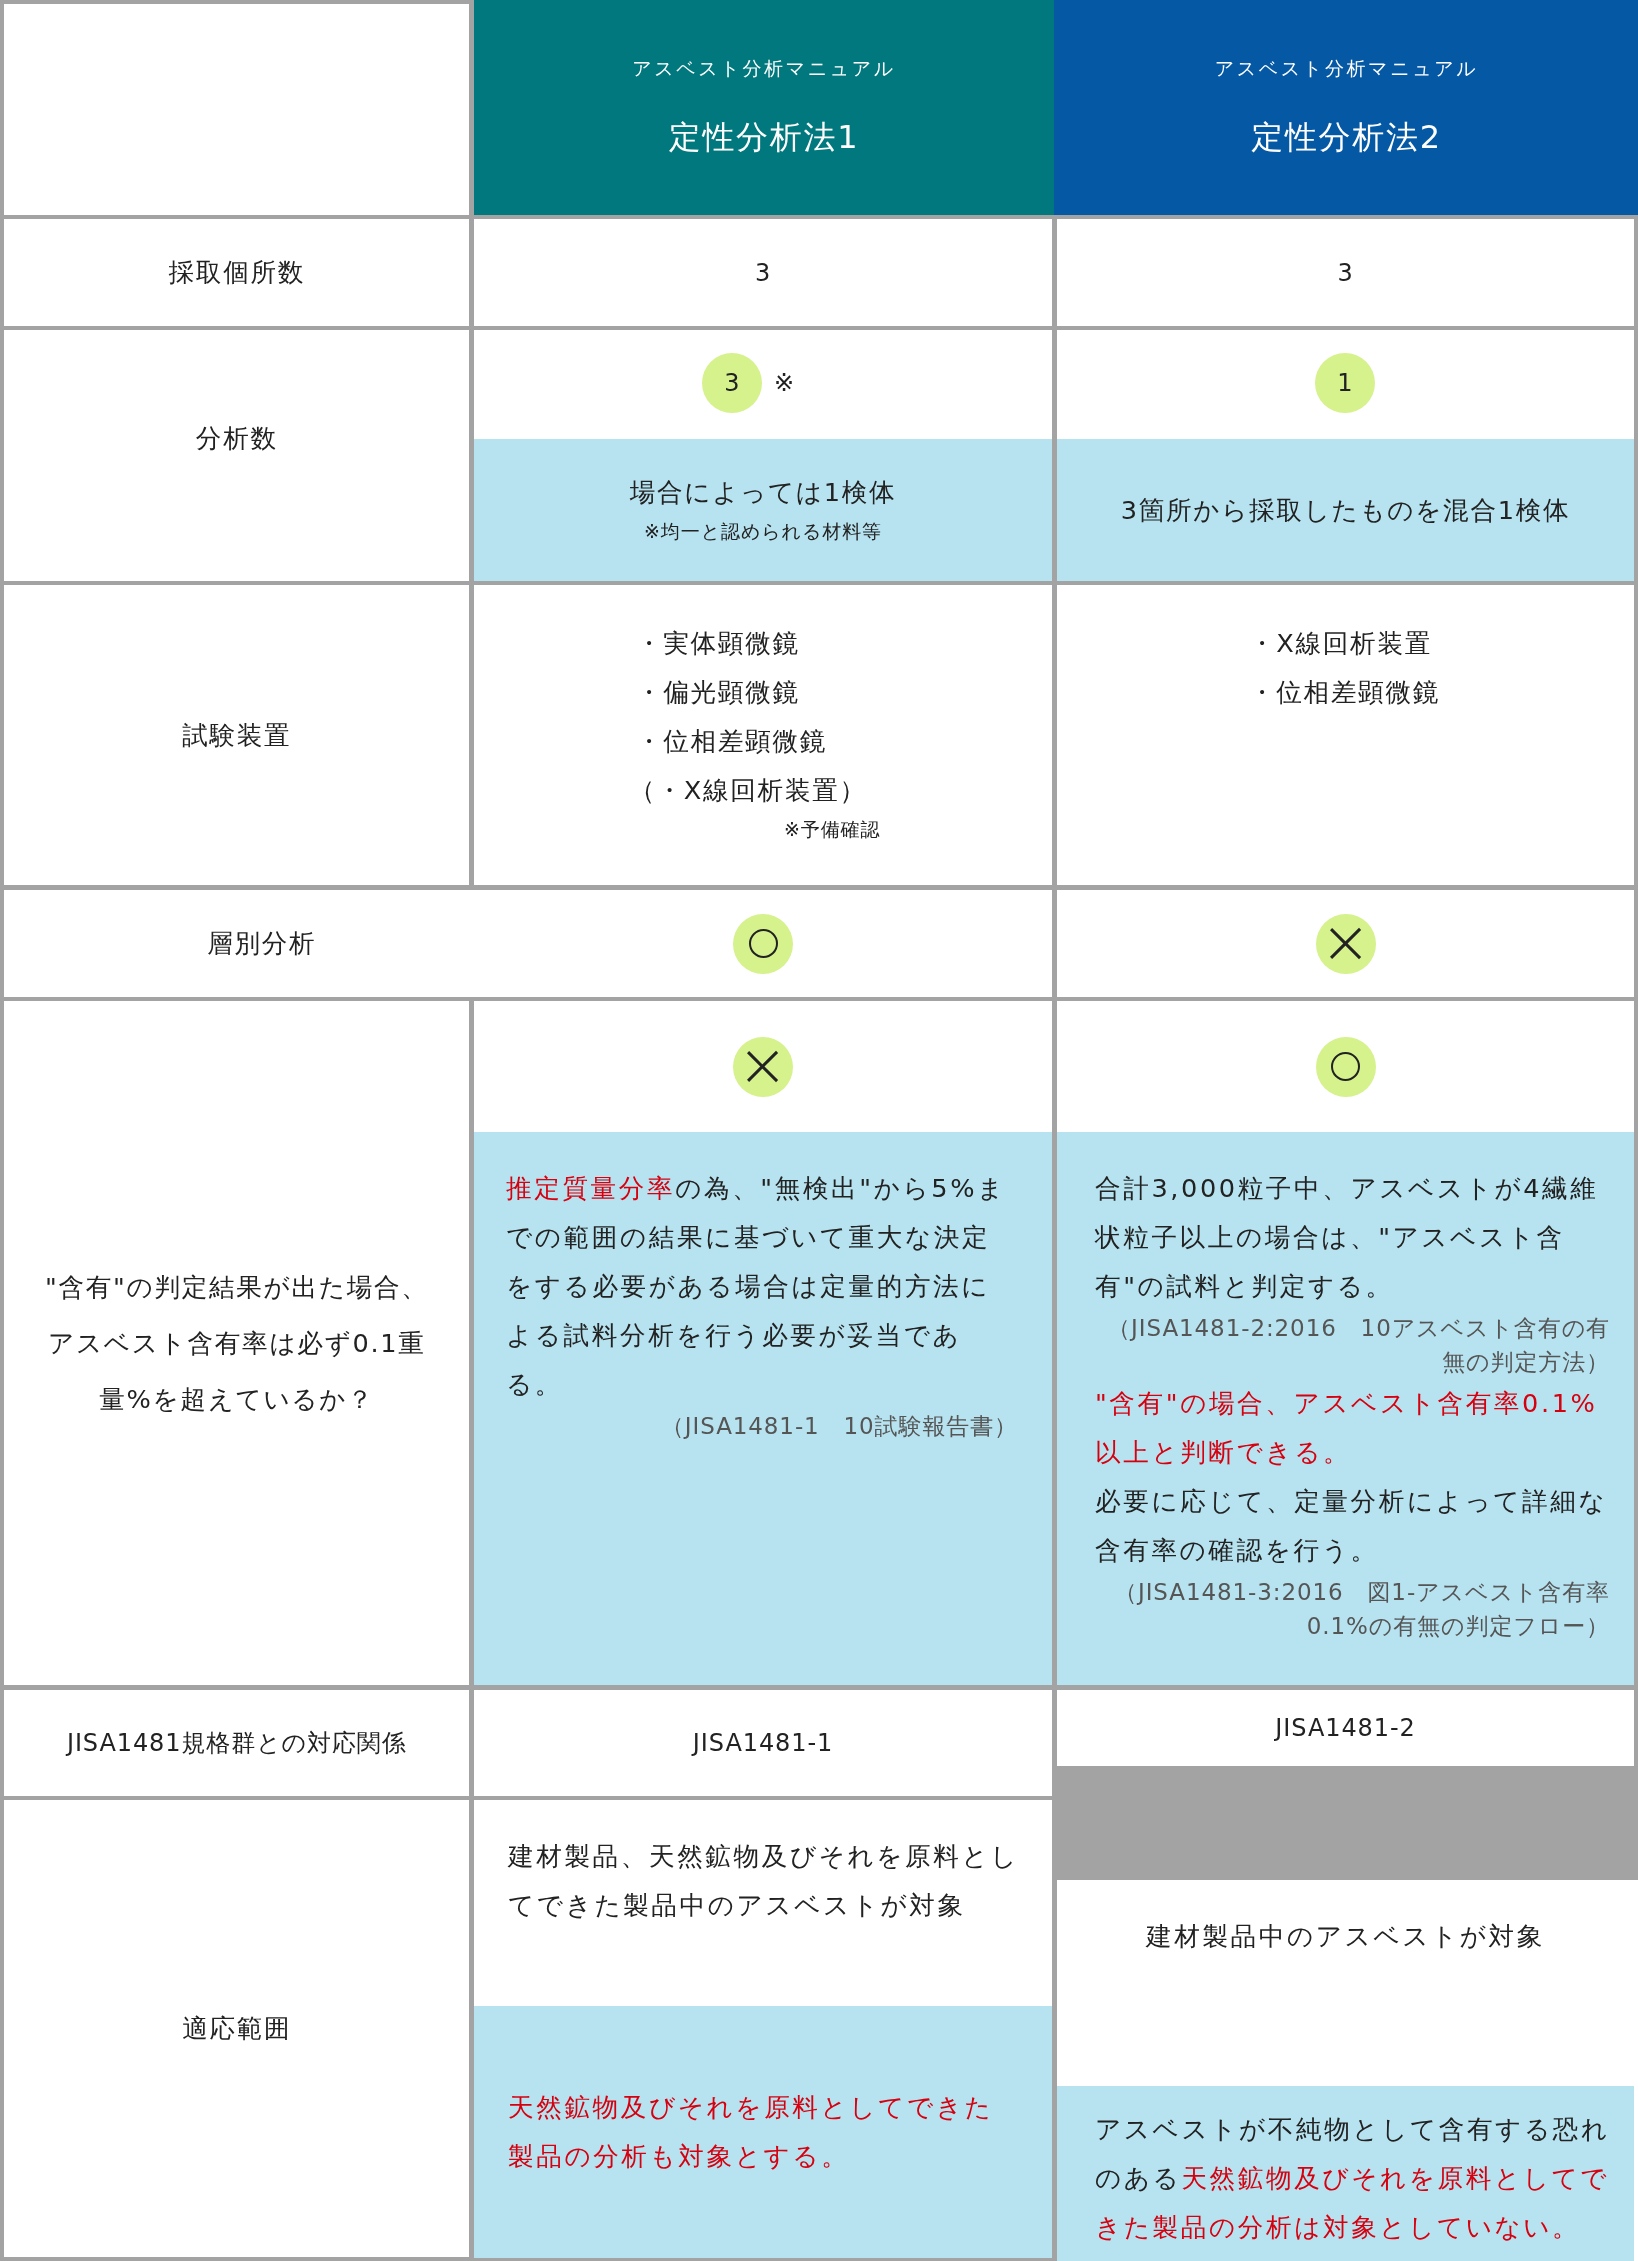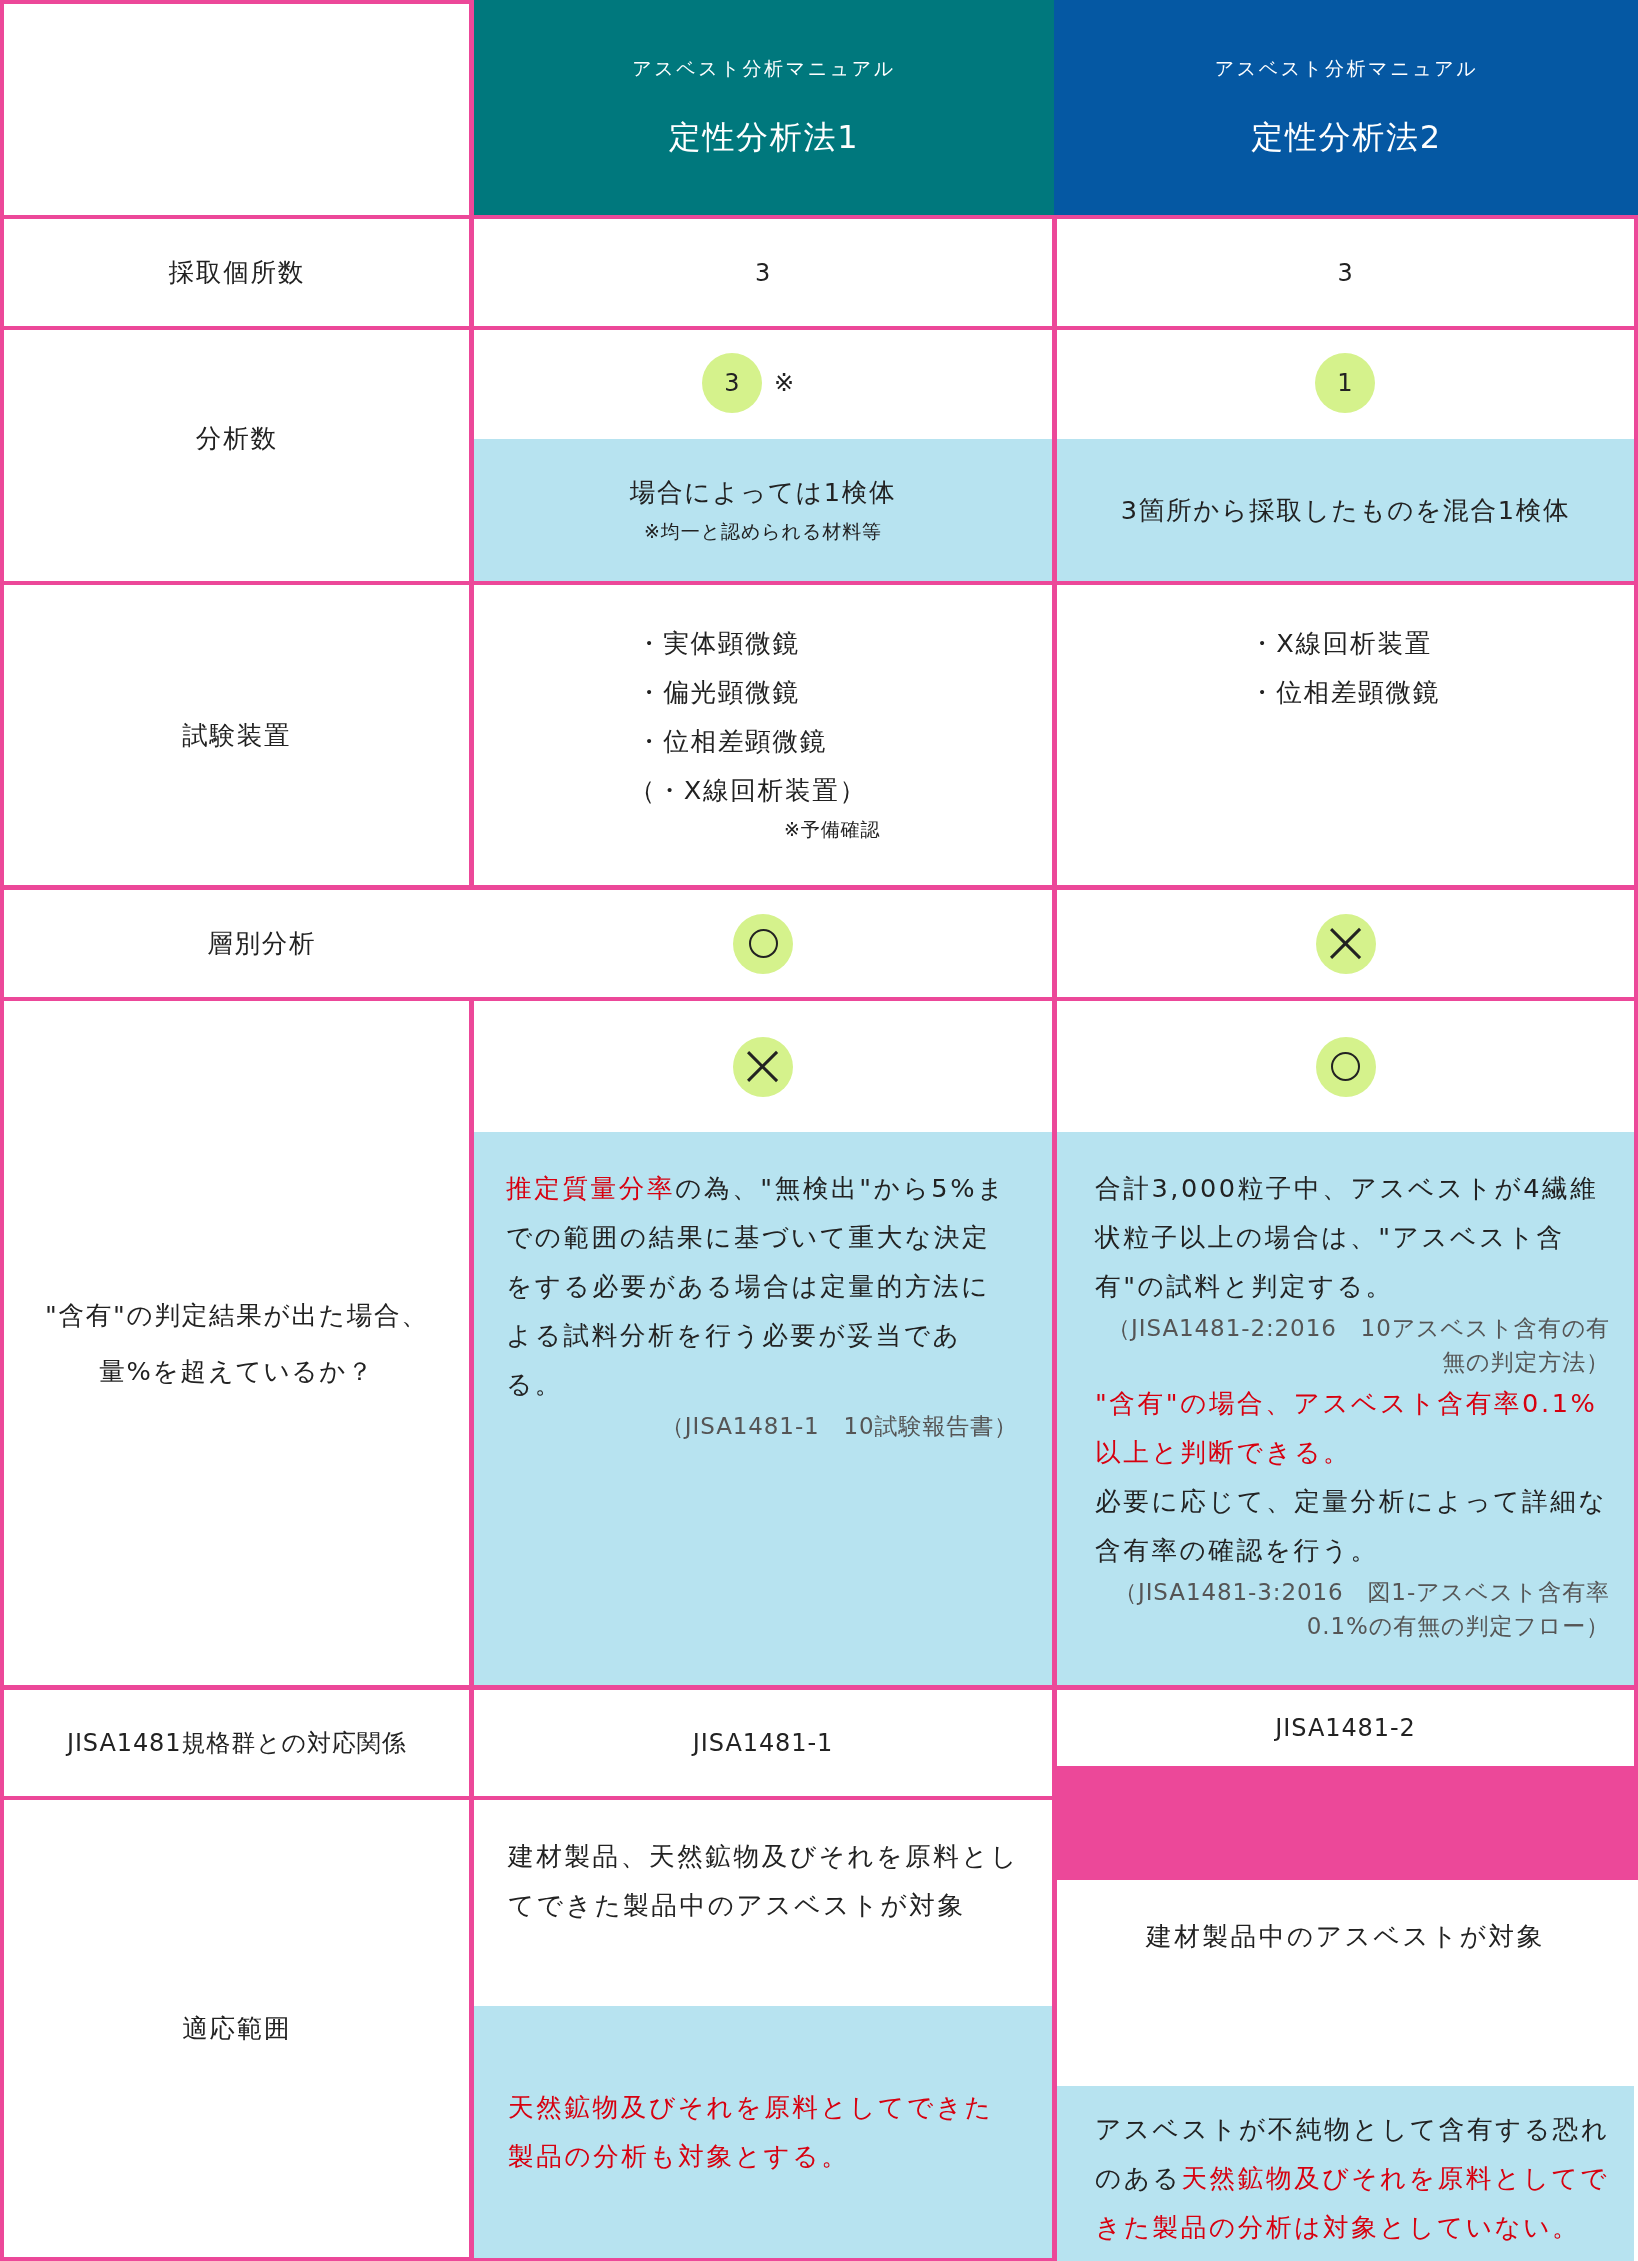--- a/index.html
+++ b/index.html
@@ -1,18 +1,18 @@
 <!DOCTYPE html>
 <html style="font-size:13.7px"><head>
 <meta charset="utf-8">
 <style>
   html,body{margin:0;padding:0;background:#ffffff;}
   body{width:1638px;height:2261px;position:relative;overflow:hidden;
        font-family:"DejaVu Sans","Liberation Sans",sans-serif;color:#222222;}
-  .tbl{position:absolute;left:0;top:0;width:1638px;height:2261px;background:#ec4899;}
+  .tbl{position:absolute;left:0;top:0;width:1638px;height:2261px;background:#a3a3a3;}
   .cell{position:absolute;background:#ffffff;box-sizing:border-box;}
   .lb{background:#b7e3f0;}
   .hdr1{background:#00787d;color:#fff;}
   .hdr2{background:#0558a3;color:#fff;}
   .center{display:flex;align-items:center;justify-content:center;text-align:center;flex-direction:column;}
   .label{font-size:25.6px;letter-spacing:1.7px;line-height:51px;}
   .sub{font-size:19px;letter-spacing:2.6px;}
   .title{font-size:32px;letter-spacing:1.7px;margin-top:34px;}
   .val{font-size:24px;letter-spacing:0.9px;}
   .circle{width:60px;height:60px;border-radius:50%;background:#d5f28c;display:flex;align-items:center;justify-content:center;font-size:24px;color:#222;}
@@ -99,20 +99,21 @@
   </div>
   <div class="cell center" style="left:1057px;top:890px;width:577px;height:107px;">
     <div class="circle">
         <div class="xmark"></div>
       </div>
   </div>
 
   <div class="cell center" style="left:4.3px;top:1001px;width:465px;height:684px;">
     <div style="font-size:25.6px;letter-spacing:1.7px;line-height:56px;">
       <div>"含有"の判定結果が出た場合、</div>
+      <div>アスベスト含有率は必ず0.1重</div>
       <div>量%を超えているか？</div>
     </div>
   </div>
   <div class="cell" style="left:474px;top:1001px;width:578px;height:684px;">
     <div class="center" style="position:absolute;left:0;top:0;width:578px;height:131px;">
       <div class="circle">
           <div class="xmark"></div>
         </div>
     </div>
     <div class="lb" style="position:absolute;left:0;top:131px;width:578px;height:553px;box-sizing:border-box;padding:32px 34px 0 32px;">

